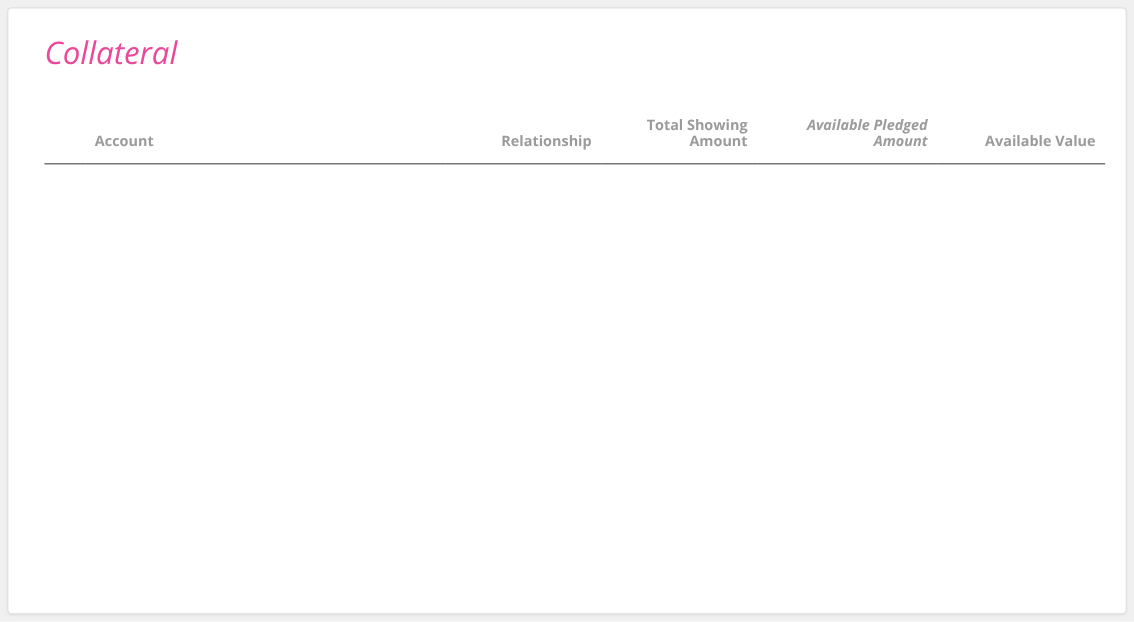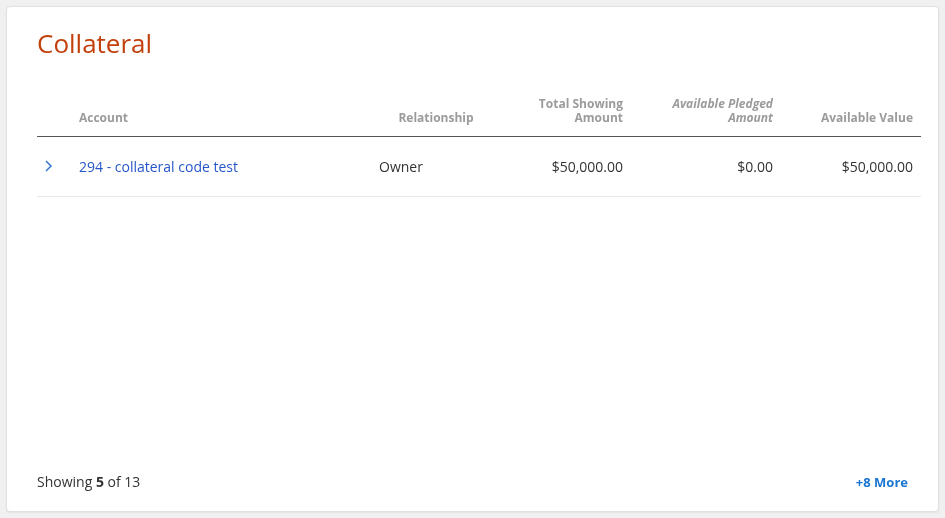--- a/index.html
+++ b/index.html
@@ -14,41 +14,42 @@
       background: #fff;
       border: 1px solid #e0e0e0;
       border-radius: 4px;
       box-shadow: 0 1px 2px rgba(0,0,0,0.05);
       padding: 18px 30px 20px;
       position: relative;
     }
     .title {
       font-size: 26px;
       font-weight: 400;
-      color: #c2410c;
+      color: #ec4899;
       margin-bottom: 30px;
+      font-style: italic;
     }
     table {
       width: 100%;
       border-collapse: collapse;
       table-layout: fixed;
     }
     thead th {
       font-size: 12px;
       font-weight: 700;
       color: #9b9b9b;
       text-align: right;
       padding: 6px 8px 10px;
       border-bottom: 1px solid #555;
       vertical-align: bottom;
       line-height: 1.2;
     }
     thead th.col-expand { width: 34px; }
     thead th.col-account { text-align: left; width: 300px; margin-left: 48px; }
-    thead th.col-relationship { text-align: center; width: 130px; }
+    thead th.col-relationship { text-align: right; width: 130px; }
     thead th.col-total { width: 130px; }
     thead th.col-available { width: 150px; font-style: italic; }
     thead th.col-value { width: 140px; }
     tbody td {
       font-size: 14px;
       color: #333;
       padding: 20px 8px;
       border-bottom: 1px solid #e8e8e8;
       vertical-align: middle;
     }
@@ -106,32 +107,16 @@
       <tr>
         <th class="col-expand"></th>
         <th class="col-account">Account</th>
         <th class="col-relationship">Relationship</th>
         <th class="col-total">Total Showing Amount</th>
         <th class="col-available">Available Pledged Amount</th>
         <th class="col-value">Available Value</th>
       </tr>
     </thead>
     <tbody id="tbody">
-        <tr>
-          <td class="cell-expand"><span class="chevron"><svg width="8" height="12" viewBox="0 0 8 12">
-                <path d="M1 1 L6 6 L1 11" stroke="#3776d1" stroke-width="1.5" fill="none"></path>
-              </svg></span></td>
-          <td class="cell-account"><a href="#">294 - collateral code test</a></td>
-          <td class="cell-relationship">Owner</td>
-          <td class="cell-num">$50,000.00</td>
-          <td class="cell-num">$0.00</td>
-          <td class="cell-num">$50,000.00</td>
-        </tr>
       </tbody>
   </table>
 
-  <div class="footer">
-    <div class="showing">
-      <span>Showing </span><b>5</b><span> of </span><span>13</span>
-    </div>
-    <a class="more-link">+8 More</a>
-  </div>
 </div>
 
 </body></html>

